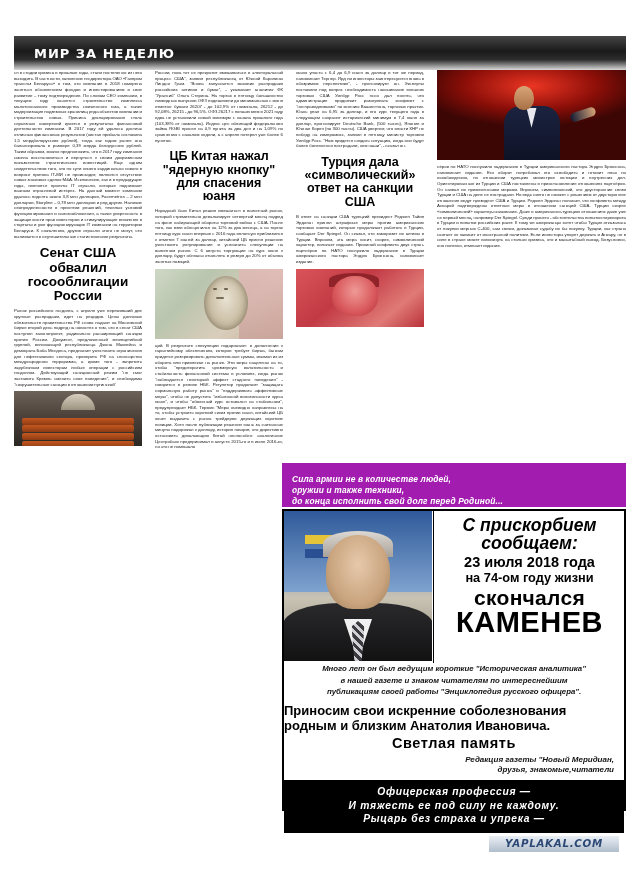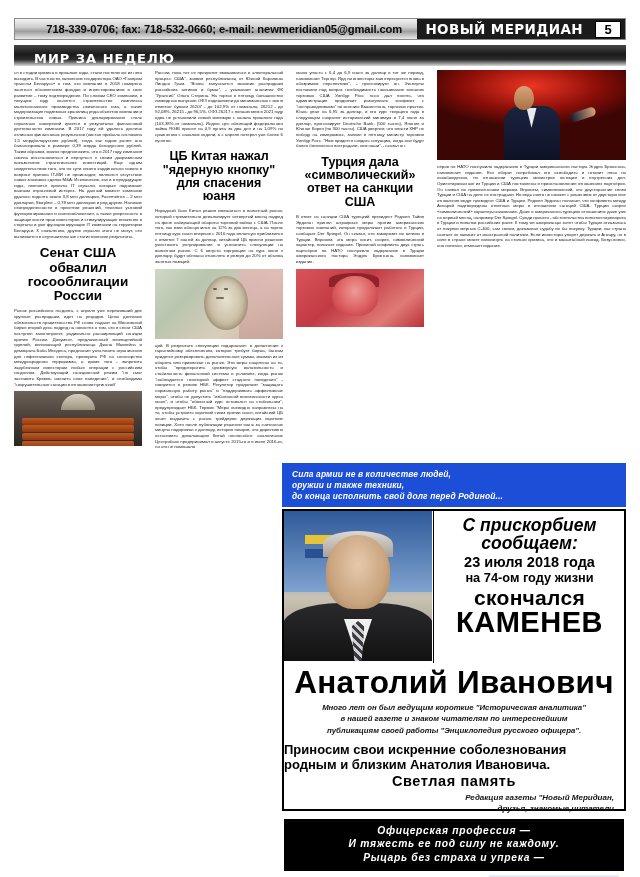--- a/index.html
+++ b/index.html
@@ -32,23 +32,23 @@
     width: 34px; background: #1b1b1b; display: flex; align-items: center; justify-content: center;
   }
   .masthead-page span {
     background: #fff; color: #000; font-weight: bold; font-size: 13px;
     width: 26px; height: 17px; display:flex; align-items:center; justify-content:center;
     border: 1px solid #000;
   }
 
   
   .section-banner {
-    position: absolute; left: 14px; top: 45px; width: 612px; height: 21px;
+    position: absolute; left: 14px; top: 36px; width: 612px; height: 34px;
     background: linear-gradient(180deg,#454545 0%,#1a1a1a 45%,#2e2e2e 70%,#d9d9d9 100%);
-    display: flex; align-items: flex-end;
+    display: flex; align-items: center;
   }
   .section-banner .title {
     color: #fff; font-weight: bold; font-size: 13px; letter-spacing: 1px;
     padding-left: 20px; font-family: "DejaVu Sans", sans-serif;
   }
 
   
   .cols { position: absolute; left: 14px; top: 70px; width: 612px; }
   .col { position: absolute; top: 0; }
   .c1 { left: 0;   width: 128px; }
@@ -163,21 +163,21 @@
   }
   .ph-portrait .tie {
     position:absolute; left:50%; bottom:0; width:13px; height:40px; transform:translateX(-50%);
     background: repeating-linear-gradient(45deg,#3b3b40 0 3px,#cfcfd4 3px 6px);
     clip-path: polygon(50% 0, 100% 14%, 78% 100%, 22% 100%, 0 14%);
   }
 
   
   .quote-banner {
     position: absolute; left: 282px; top: 463px; width: 344px; height: 44px;
-    background: #1d4ed8; color: #fff; display: flex; align-items: center;
+    background: #a21caf; color: #fff; display: flex; align-items: flex-end;
   }
   .quote-banner .qt {
     font-style: italic; font-weight: bold; font-size: 8.4px; line-height: 1.31;
     padding-left: 10px; font-family: "Liberation Sans", sans-serif; letter-spacing: .15px;
   }
 
   
   .obit {
     position: absolute; left: 282px; top: 509px; width: 344px; height: 302px;
     background: #fff; border: 2px solid #000;
@@ -223,27 +223,20 @@
     color: #1b3a6b; font-weight: bold; font-size: 11px; letter-spacing: .5px;
     display:flex; align-items:center; justify-content:center; opacity: .92;
     font-family: "DejaVu Sans", sans-serif; font-style: normal;
   }
 </style>
 </head>
 <body>
 
 <div class="page">
 
-  <div class="masthead">
-    <div class="masthead-contact">718-339-0706; fax: 718-532-0660; e-mail: newmeridian05@gmail.com</div>
-    <div class="masthead-brand">НОВЫЙ МЕРИДИАН</div>
-    <div class="masthead-page">
-      <span>5</span>
-    </div>
-  </div>
 
   <div class="section-banner">
     <div class="title">МИР ЗА НЕДЕЛЮ</div>
   </div>
 
   <div class="cols">
 
     <div class="col c1">
       <div class="body-text">ся в стадии кризиса в прошлые годы, стали постепенно из него выходить. В частности, заявление гендиректора ОАО «Газпром трансгаз Беларусь» о том, что компания в 2018 намерена заняться обновлением фондов и инвестированием в свое развитие – тому подтверждение. По словам СЕО компании, в текущем году начнется строительство комплекса малотоннажного производства сжиженного газа, а также модернизация подземных хранилищ ряда объектов компании и строительство новых. Причина декларирования столь серьезных намерений кроется в результатах финансовой деятельности компании. В 2017 году ей удалось достичь отличных финансовых результатов (чистая прибыль составила 1,5 млрдбелорусских рублей), тогда как годом ранее она балансировала в размере 0,39 млрда белорусских рублей. Таким образом, можно предположить, что в 2017 году компания смогла восстановиться и вернуться к своим докризисным показателям стратегических инвестиций. Еще одним свидетельством того, что по сути ничего кардинально нового в вопросе притока IT-МИ не происходит, являются отсутствие новых знаковых сделок М&amp;А. Исключение, как и в предыдущие годы, являются проекты IT отрасли, которые поднимают важным отраслевой интерес. На данный момент компании удалось поднять около 3,8 млн долларов, Facemetrics – 2 млн долларов, Storyline – 0,78 млн долларов и ряд других. Наличие неопределенности в принятии решений, тяжелых условий функционирования и налогообложения, а также уверенность в защищенности прав инвесторов и стимулирующие вложения в стартапы и уже функционирующие IT компании на территории Беларуси. К сожалению, другие отрасли этого не могут, что выливается в неутешительные статистические результаты.</div>
 
@@ -343,21 +336,20 @@
       <div class="obit-head">
         <div class="obit-l1">С прискорбием</div>
         <div class="obit-l1">сообщаем:</div>
         <div class="obit-l2">23 июля 2018 года</div>
         <div class="obit-l3">на 74-ом году жизни</div>
         <div class="obit-l4">скончался</div>
         <div class="obit-surname">КАМЕНЕВ</div>
       </div>
     </div>
 
-    <div class="obit-name">Анатолий  Иванович</div>
 
     <div class="obit-italic">
       <div>Много лет он был ведущим короткие "Историческая аналитика"</div>
       <div>в нашей газете и знаком читателям по интереснейшим</div>
       <div>публикациям своей работы "Энциклопедия русского офицера".</div>
     </div>
 
     <div class="obit-cond">
       <div>Приносим свои искренние соболезнования</div>
       <div>родным и близким Анатолия Ивановича.</div>

